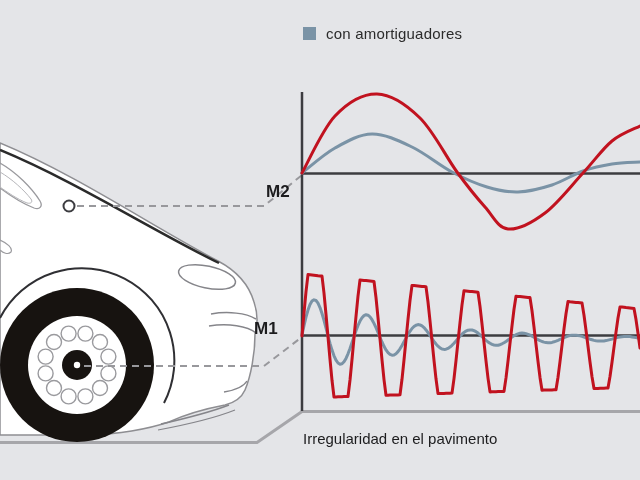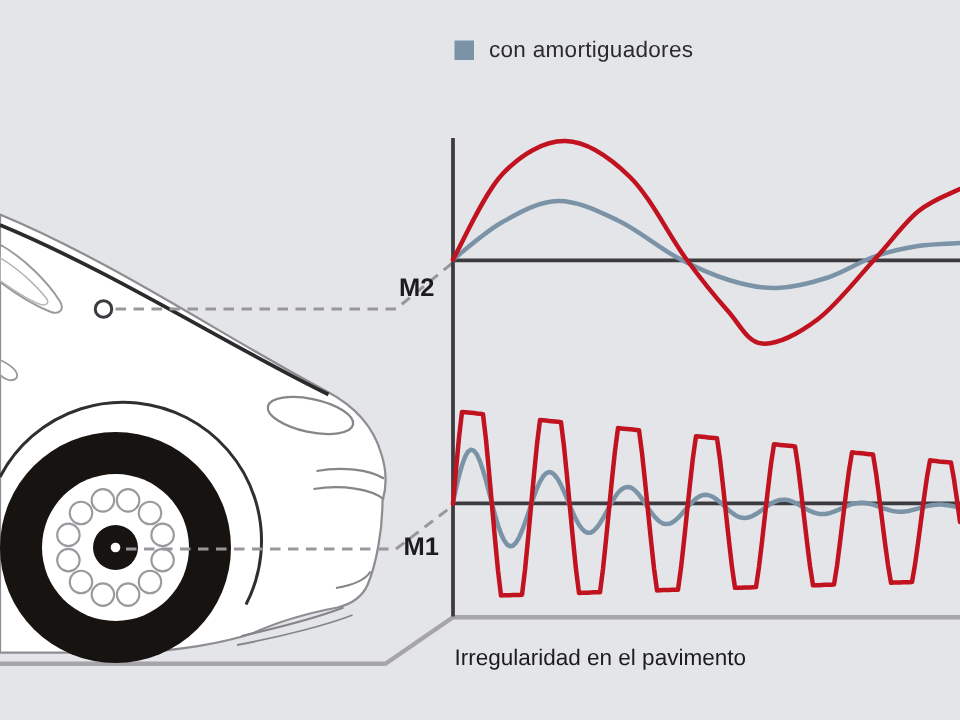--- a/index.html
+++ b/index.html
@@ -8,21 +8,21 @@
     background:#e4e5e8;
     font-family:"Liberation Sans","DejaVu Sans",sans-serif;
   }
   .stage svg{position:absolute;left:0;top:0;}
   .legend{position:absolute;left:303px;top:22px;}
   .legend-row{display:flex;align-items:center;height:23px;}
   .legend-swatch{width:13px;height:13px;display:inline-block;margin-right:10px;flex:0 0 13px;}
   .legend-label{font-size:15px;color:#2b2b2b;letter-spacing:.2px;white-space:nowrap;}
   .axis-label{position:absolute;font-size:17px;font-weight:bold;color:#1c1c1e;}
   .axis-label.m2{left:266px;top:155px;margin-top:27px;}
-  .axis-label.m1{left:269px;top:319px;margin-top:36px;}
+  .axis-label.m1{left:254px;top:319px;}
   .caption{position:absolute;left:303px;top:430px;font-size:15px;font-weight:normal;color:#1c1c1e;white-space:nowrap;}
 </style>
 </head>
 <body>
 
 <div class="stage">
 
   <svg width="640" height="480" viewBox="0 0 640 480">
 
     <path d="M 0,442.5 L 257,442.5 L 302,411.5 L 640,411.5" fill="none" stroke="#a6a6aa" stroke-width="3" stroke-linejoin="round"></path>

